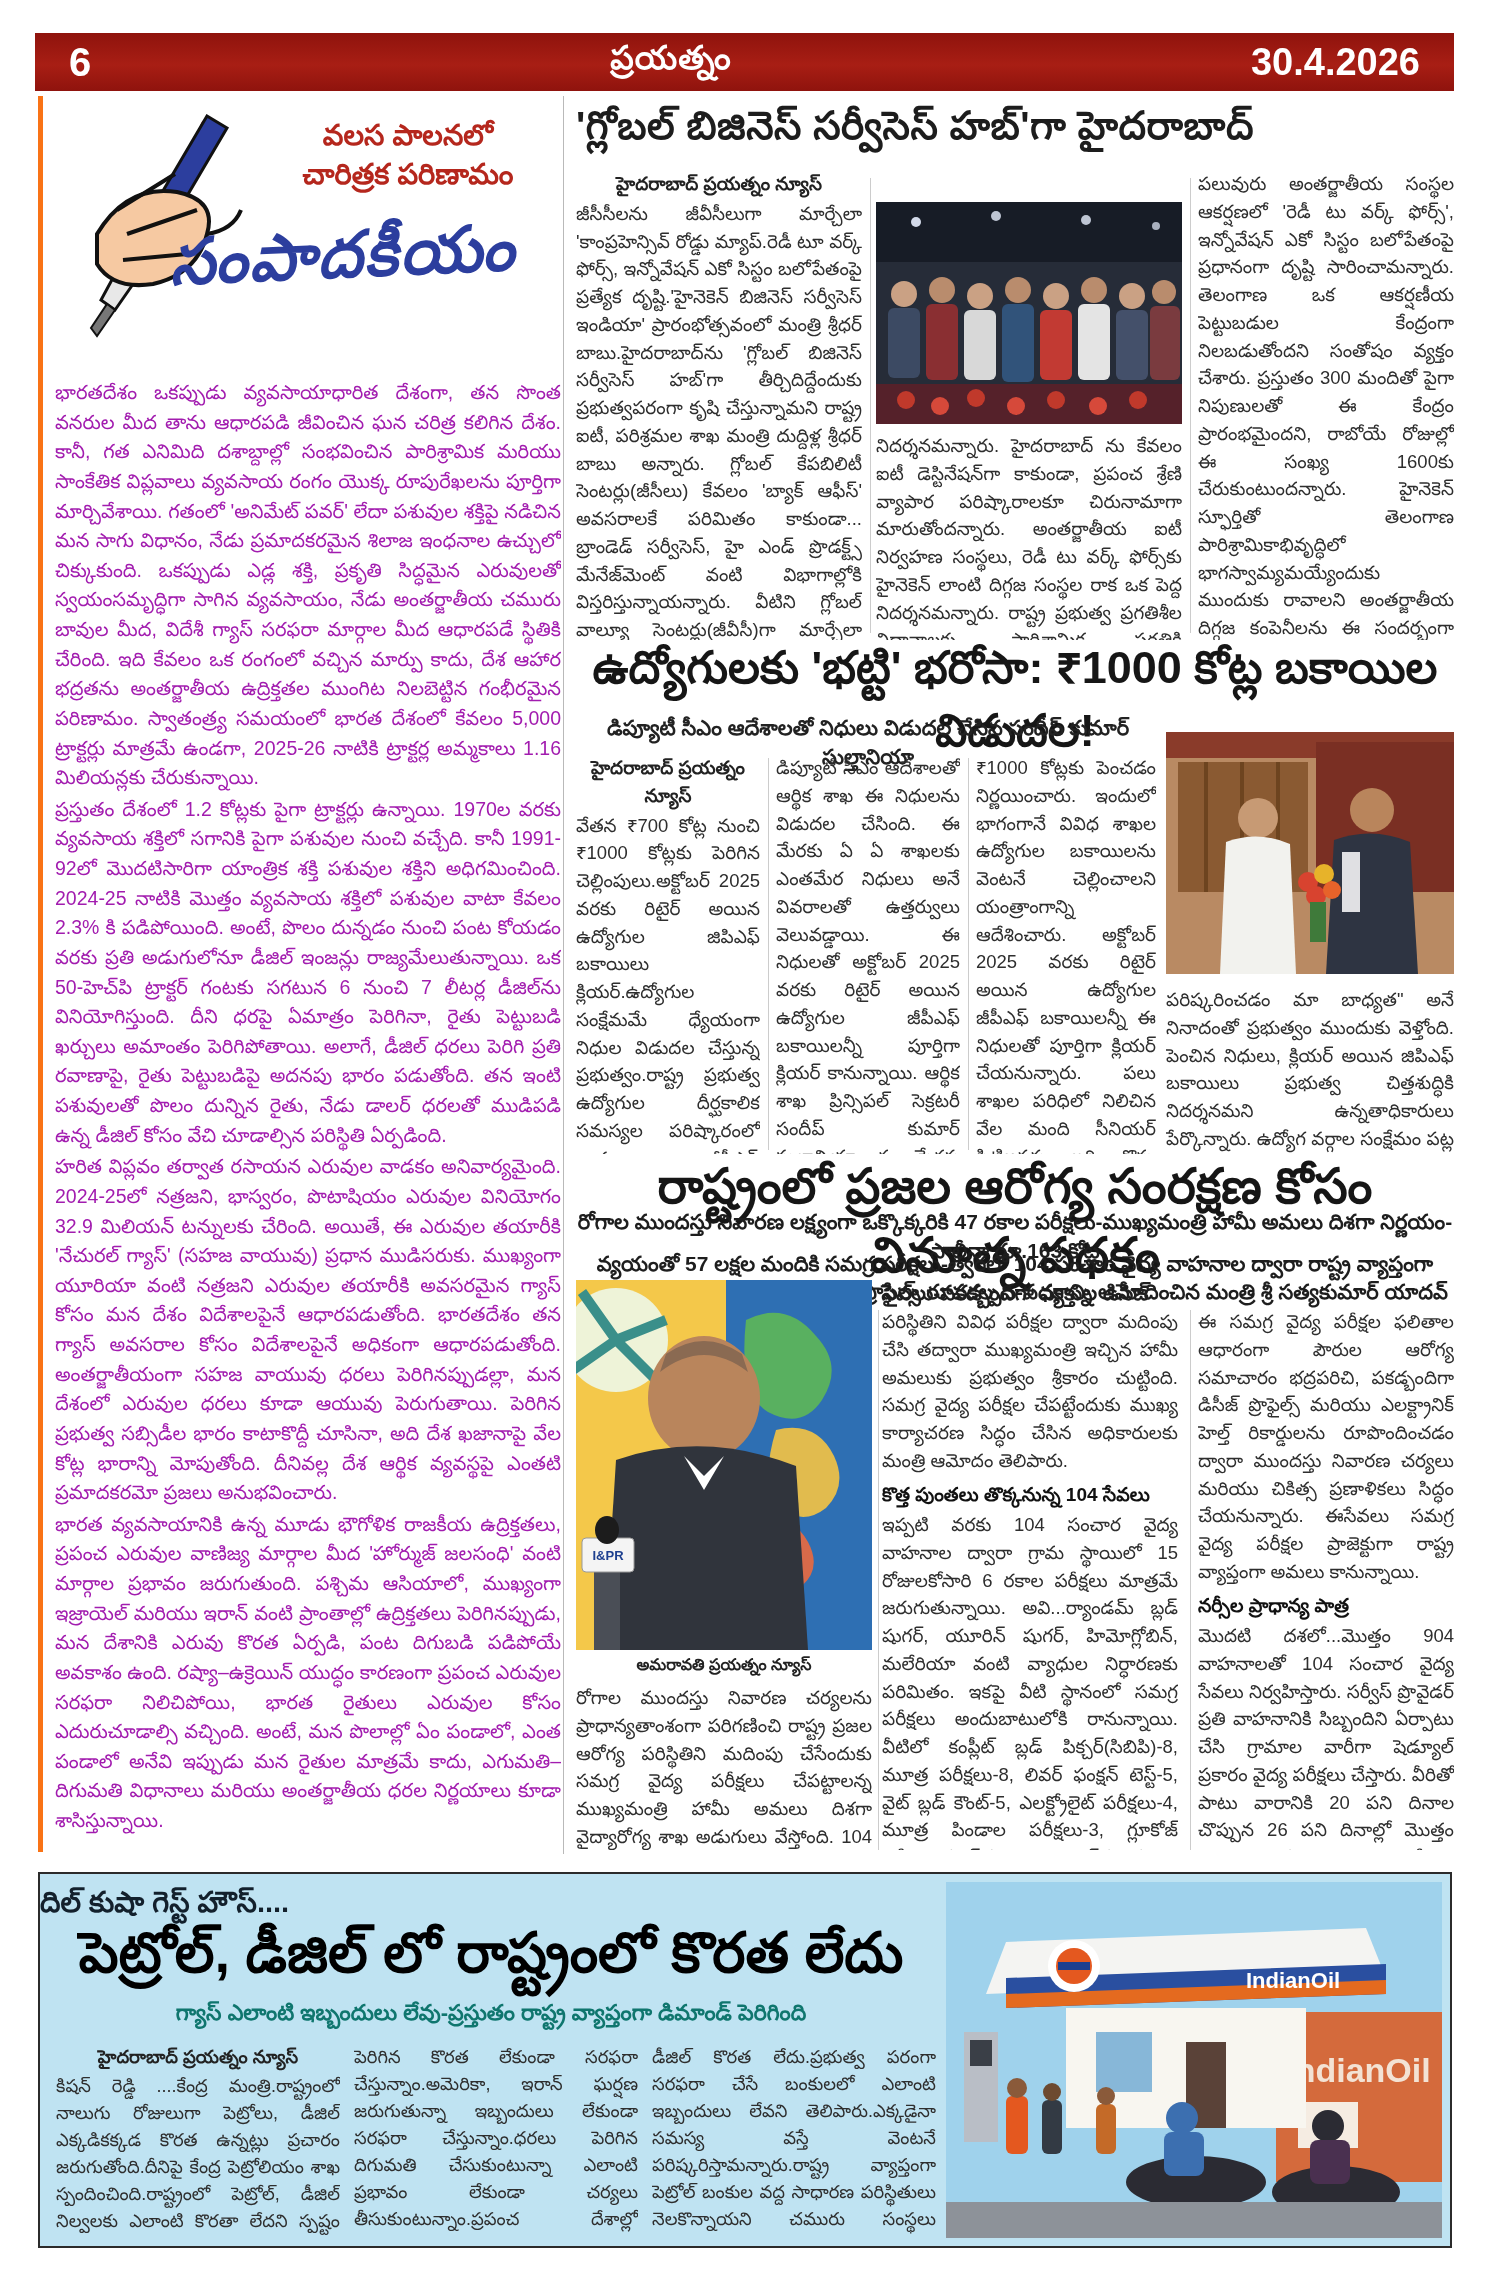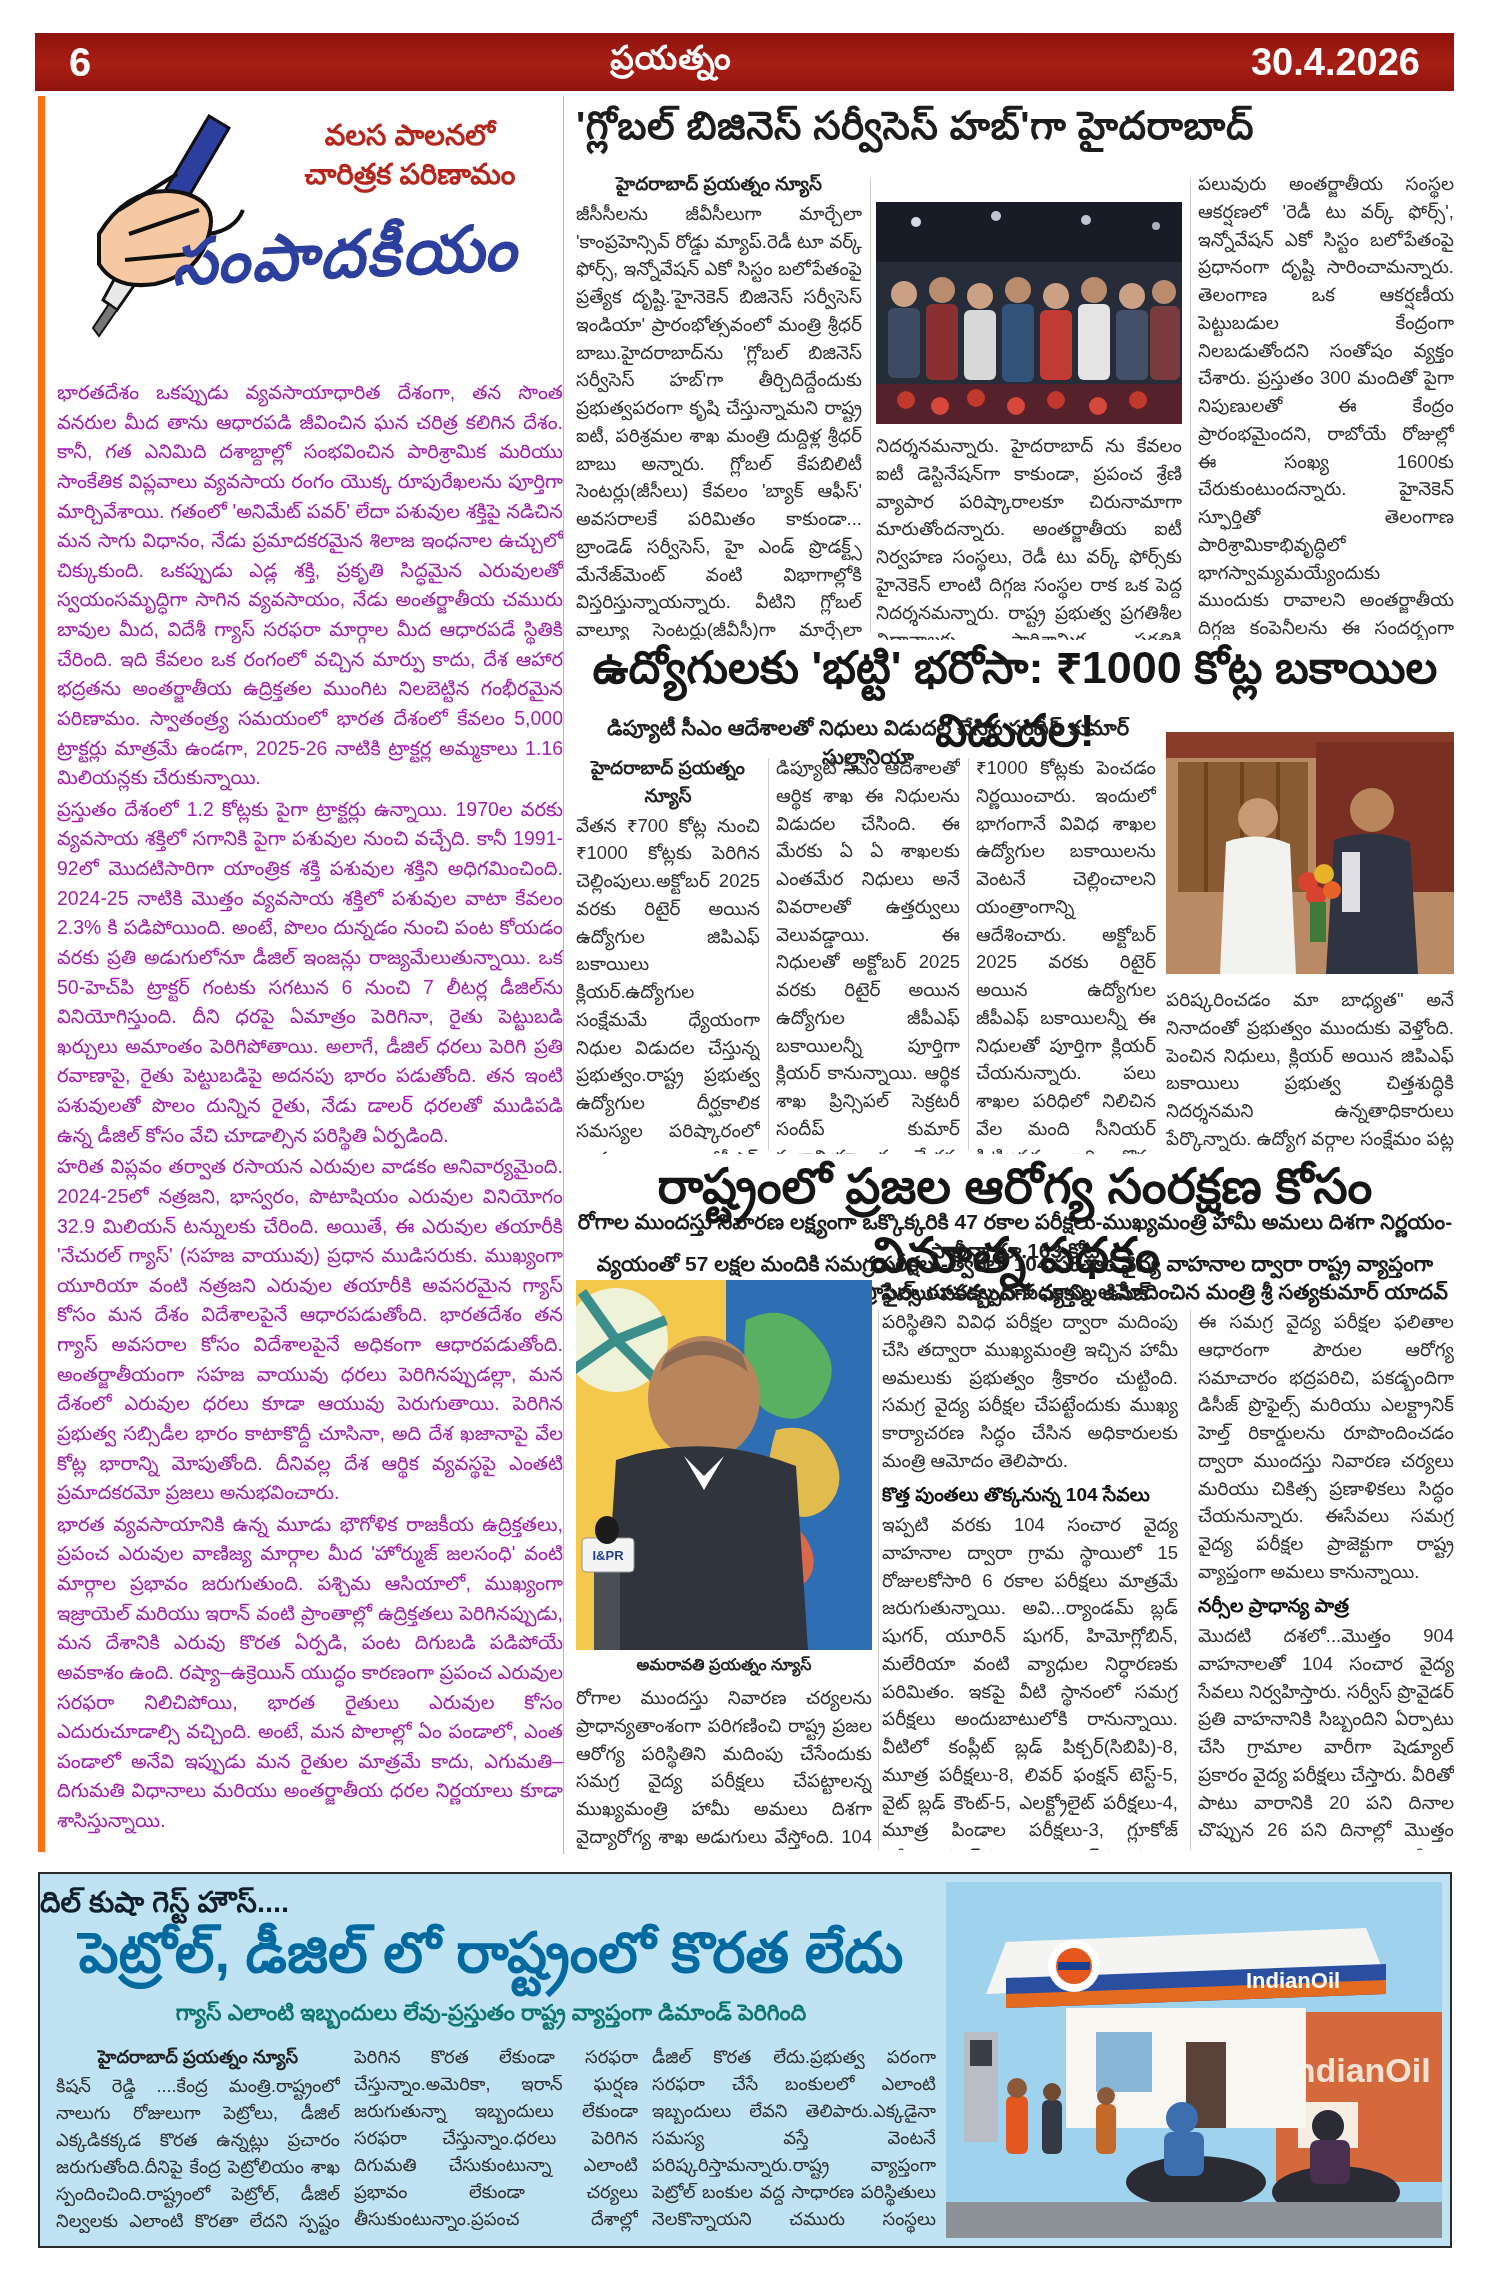--- a/index.html
+++ b/index.html
@@ -11,21 +11,21 @@
   .hdr { position:absolute; left:35px; top:33px; width:1419px; height:58px;
          background:linear-gradient(#8f130d,#a81e14 55%,#8f130d);
          display:flex; align-items:center; justify-content:space-between;
          color:#fff; padding:0 34px; }
   .hdr .pno  { font-size:40px; font-weight:bold; }
   .hdr .pnm  { font-size:33px; font-weight:bold; letter-spacing:1px; }
   .hdr .pdt  { font-size:38px; font-weight:bold; }
 
   
   .edit { position:absolute; left:38px; top:96px; width:524px; height:1756px;
-          border-left:7px solid #f97316; padding:4px 2px 0 10px; }
+          border-left:5px solid #f97316; padding:4px 2px 0 10px; }
   .masthead { position:relative; width:100%; height:276px; }
   .kick { position:absolute; left:190px; top:16px; width:330px; text-align:center;
           color:#b5271d; font-weight:bold; font-size:29px; line-height:1.35; }
   .etitle { position:absolute; left:60px; top:118px; width:460px; text-align:center;
             color:#2c3e9e; font-size:64px; font-weight:bold; font-style:italic;
             transform:rotate(-2.5deg); letter-spacing:2px; white-space:nowrap; }
   .ebody { position:absolute; left:12px; top:282px; width:506px; height:1462px;
            overflow:hidden; font-size:19.5px; line-height:1.52; text-align:justify; color:#a21caf; }
   .ebody p { margin-bottom:2px; }
 
@@ -61,21 +61,21 @@
   
   .ph { position:absolute; overflow:hidden; background:#222; }
   .ph svg { display:block; }
 
   
   .bbox { position:absolute; left:38px; top:1872px; width:1414px; height:376px;
           background:#bfe3f2; border:2px solid #2b2b2b; }
   .bbox .kk { position:absolute; left:0; top:12px; width:902px; text-align:left;
               font-size:29px; font-weight:bold; color:#13202c; }
   .bbox h1 { position:absolute; left:0; top:46px; width:902px; text-align:center;
-             font-size:56px; font-weight:bold; color:#0369a1; }
+             font-size:56px; font-weight:bold; color:#000000; }
   .bbox .sh { position:absolute; left:0; top:126px; width:902px; text-align:center;
               font-size:22px; font-weight:bold; color:#0f766e; }
   .bbox .tcol { font-size:18px; }
 </style>
 </head>
 <body>
 
 <div class="page">
 
   <div class="hdr">

